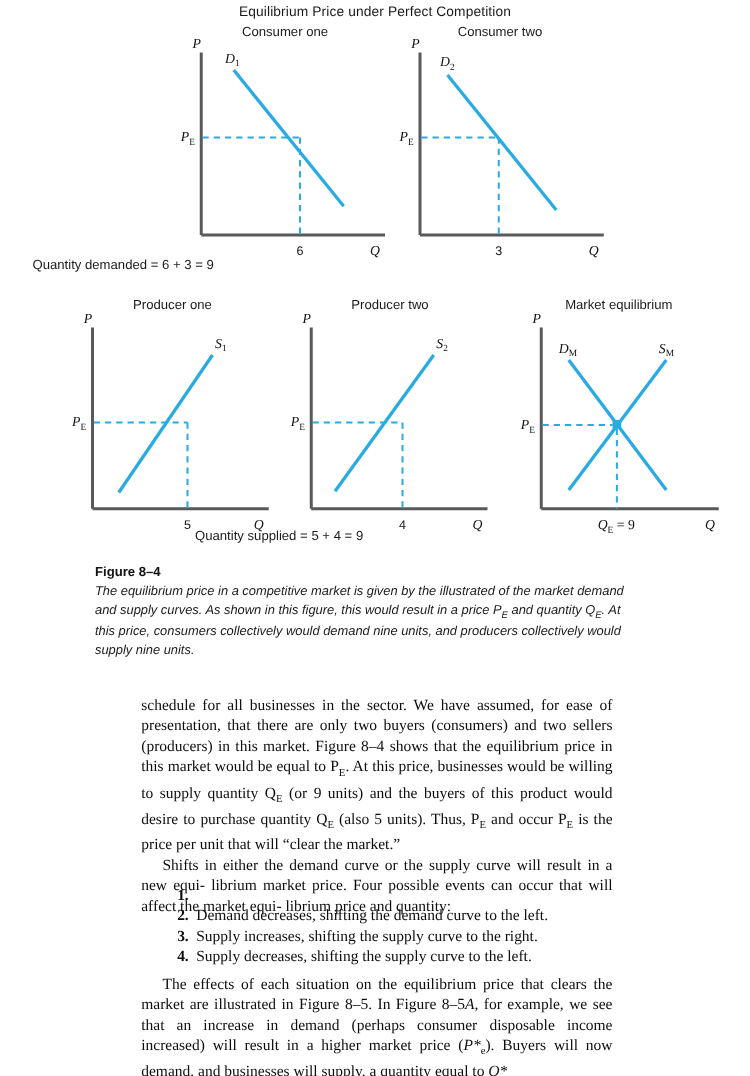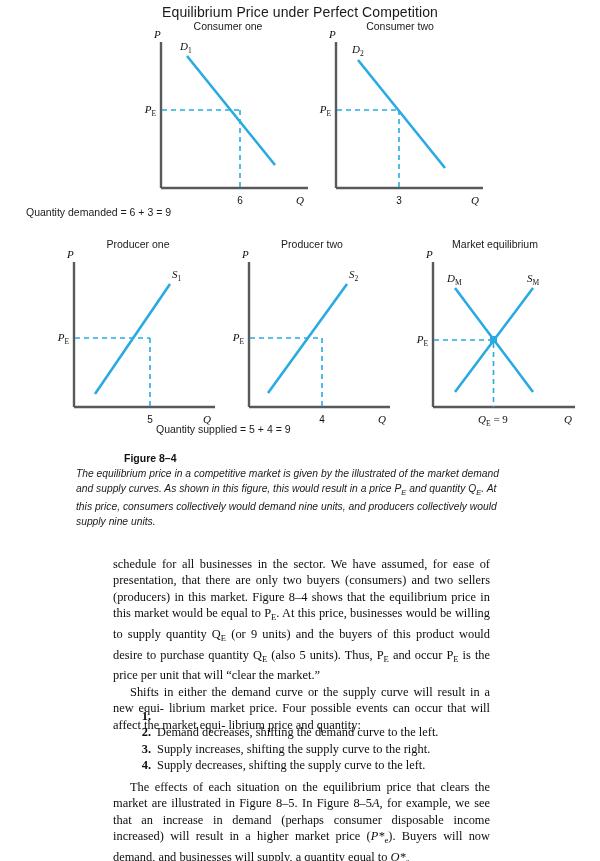--- a/index.html
+++ b/index.html
@@ -22,21 +22,21 @@
     left: 0; top: 0;
     width: 600px;
     height: 540px;
   }
   .fig-title {
     position: absolute;
     left: 0; top: 4px;
     width: 600px;
     text-align: center;
     font-family: "Liberation Sans", sans-serif;
-    font-size: 14px;
+    font-size: 11px;
     color: #1a1a1a;
     letter-spacing: .1px;
   }
   .panel-title {
     position: absolute;
     font-family: "Liberation Sans", sans-serif;
     font-size: 10.5px;
     color: #1a1a1a;
     text-align: center;
     white-space: nowrap;
@@ -86,21 +86,20 @@
     left: 76px;
     top: 452px;
     width: 430px;
   }
   .caption-head {
     font-family: "Liberation Sans", sans-serif;
     font-weight: bold;
     font-size: 10.5px;
     color: #111;
     margin-bottom: 3px;
-    margin-left: 48px;
   }
   .caption-body {
     font-family: "Liberation Sans", sans-serif;
     font-style: italic;
     font-size: 10.3px;
     line-height: 14.6px;
     color: #1a1a1a;
   }
   .caption-body sub { font-size: 7.6px; }
 

